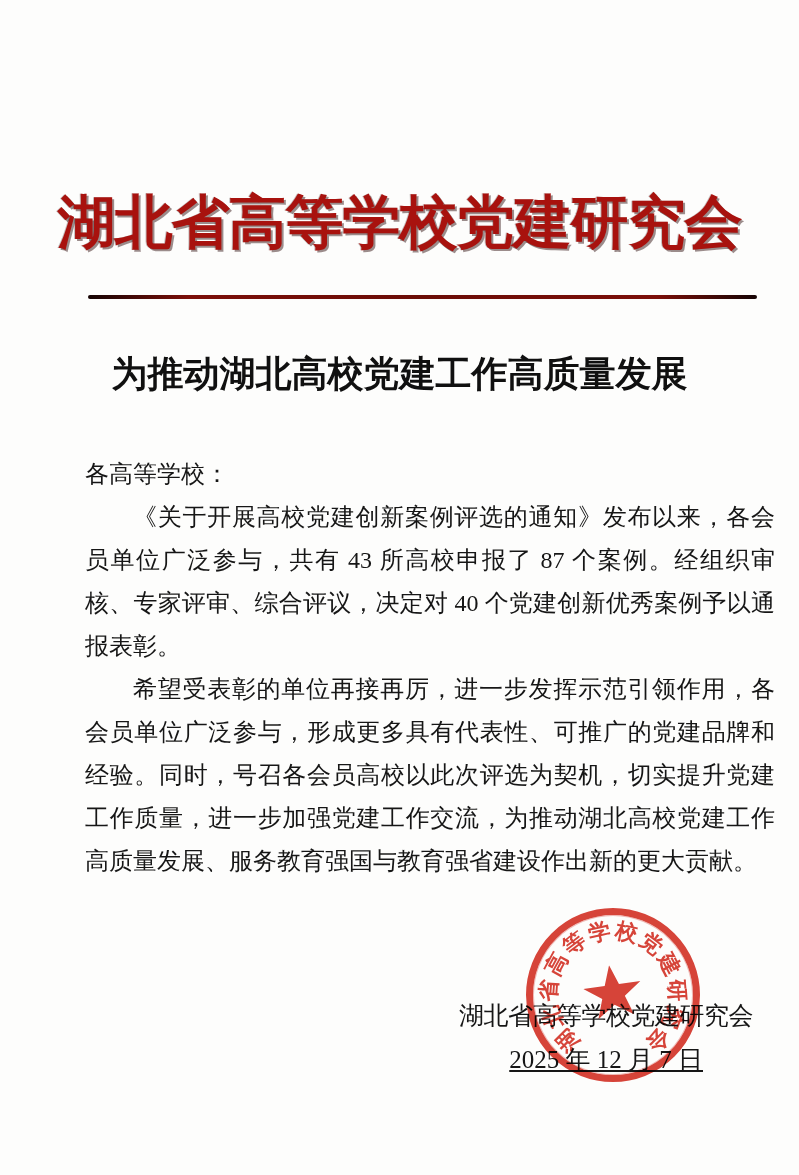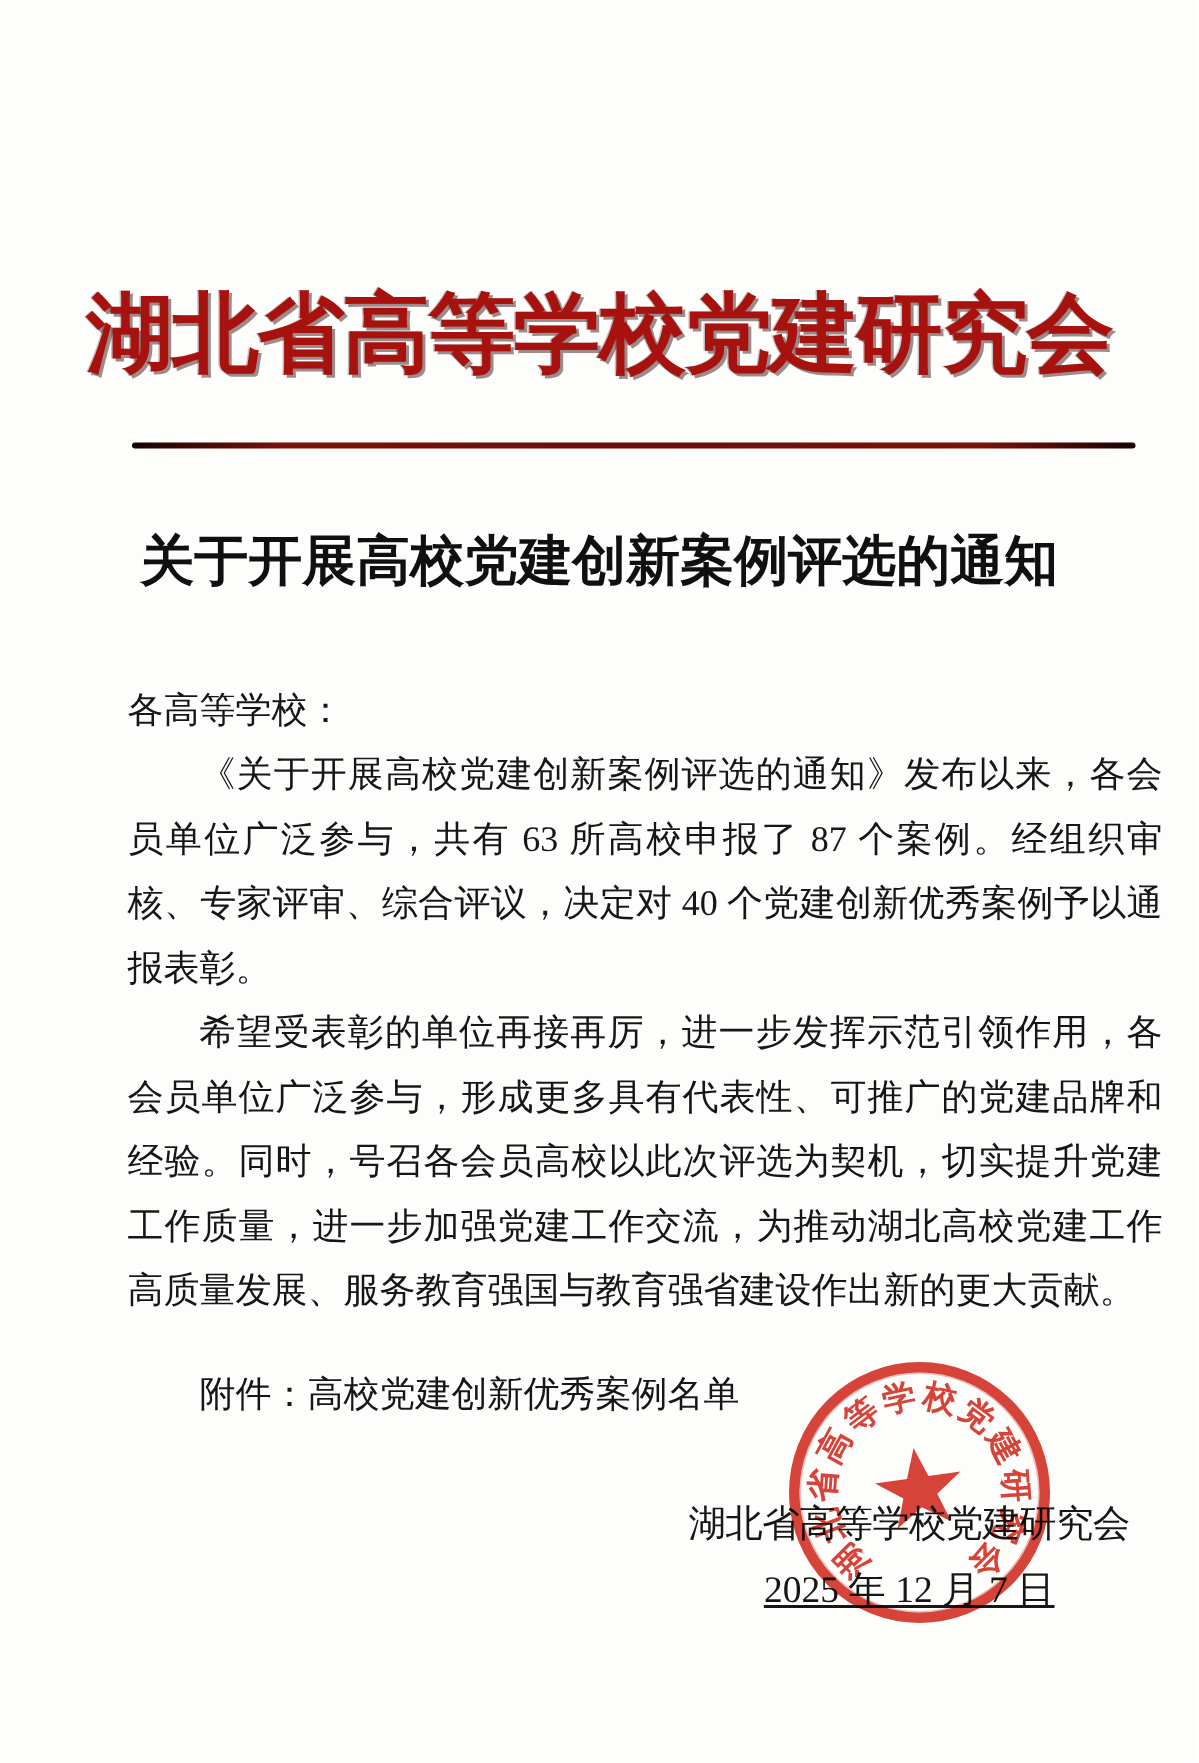--- a/index.html
+++ b/index.html
@@ -140,29 +140,28 @@
 </style>
 </head>
 <body>
 
 <div class="page">
 
   <div class="org-letterhead">湖北省高等学校党建研究会</div>
 
   <div class="letterhead-divider"></div>
 
-  <div class="doc-title">关于开展高校党建创新案例评选的通知</div>
+  <div class="doc-title">为推动湖北高校党建工作高质量发展</div>
 
   <div class="doc-body">
     <p class="salutation">各高等学校：</p>
-    <p>《关于开展高校党建创新案例评选的通知》发布以来，各会员单位广泛参与，共有 63 所高校申报了 87 个案例。经组织审核、专家评审、综合评议，决定对 40 个党建创新优秀案例予以通报表彰。</p>
+    <p>《关于开展高校党建创新案例评选的通知》发布以来，各会员单位广泛参与，共有 43 所高校申报了 87 个案例。经组织审核、专家评审、综合评议，决定对 40 个党建创新优秀案例予以通报表彰。</p>
     <p>希望受表彰的单位再接再厉，进一步发挥示范引领作用，各会员单位广泛参与，形成更多具有代表性、可推广的党建品牌和经验。同时，号召各会员高校以此次评选为契机，切实提升党建工作质量，进一步加强党建工作交流，为推动湖北高校党建工作高质量发展、服务教育强国与教育强省建设作出新的更大贡献。</p>
   </div>
 
-  <div class="attachment-line">附件：高校党建创新优秀案例名单</div>
 
   <div class="signature-org">湖北省高等学校党建研究会</div>
 
   <div class="signature-date">2025 年 12 月 7 日</div>
 
   <div class="official-seal">
     <div class="seal-ring"></div>
     <div class="seal-arc">
         <span class="seal-char" style="transform: rotate(-135deg) translateY(-64px);">湖</span>
         <span class="seal-char" style="transform: rotate(-110.455deg) translateY(-64px);">北</span>

